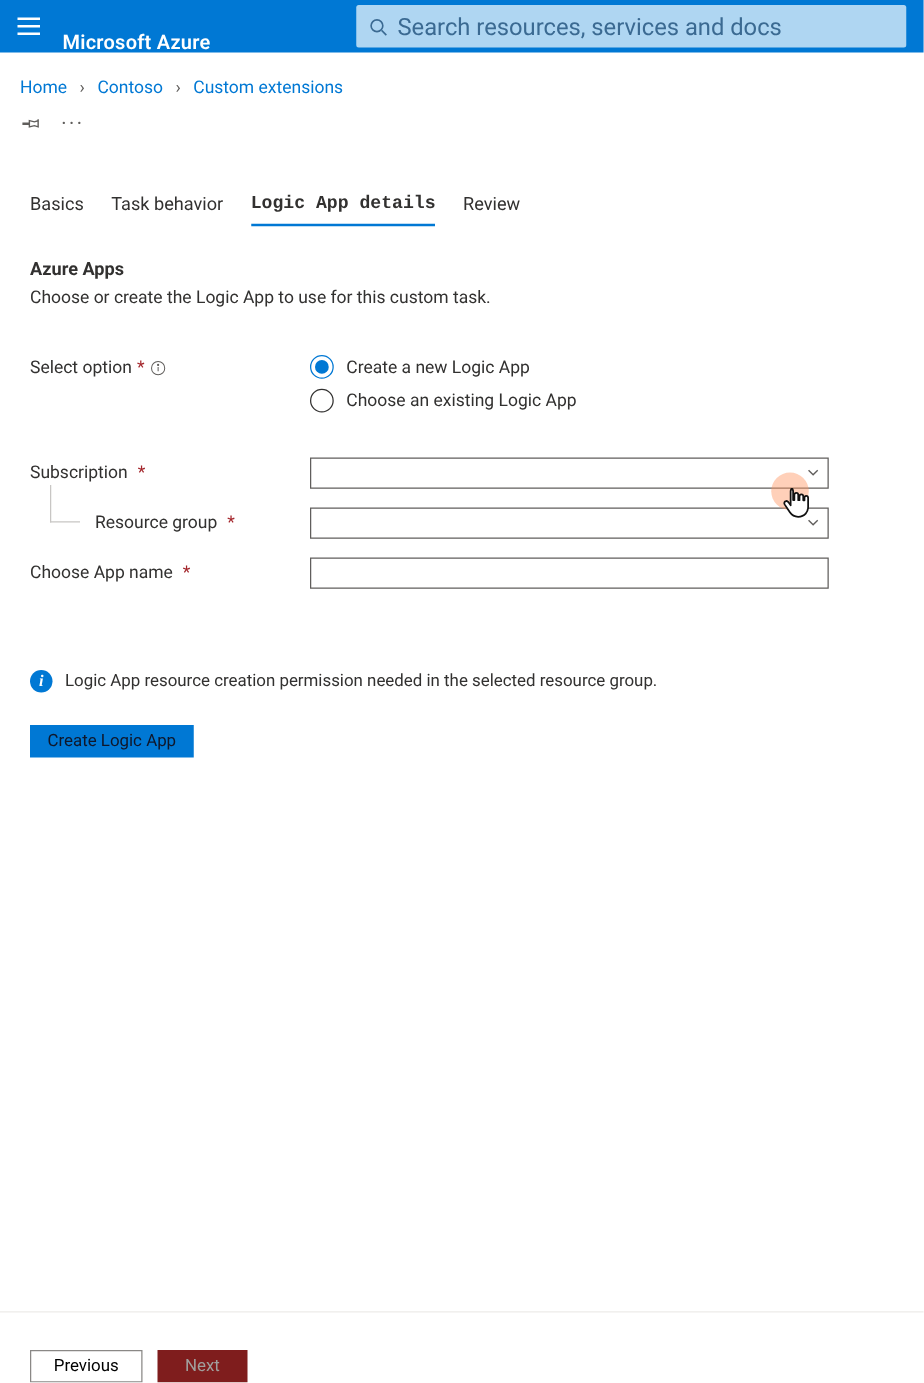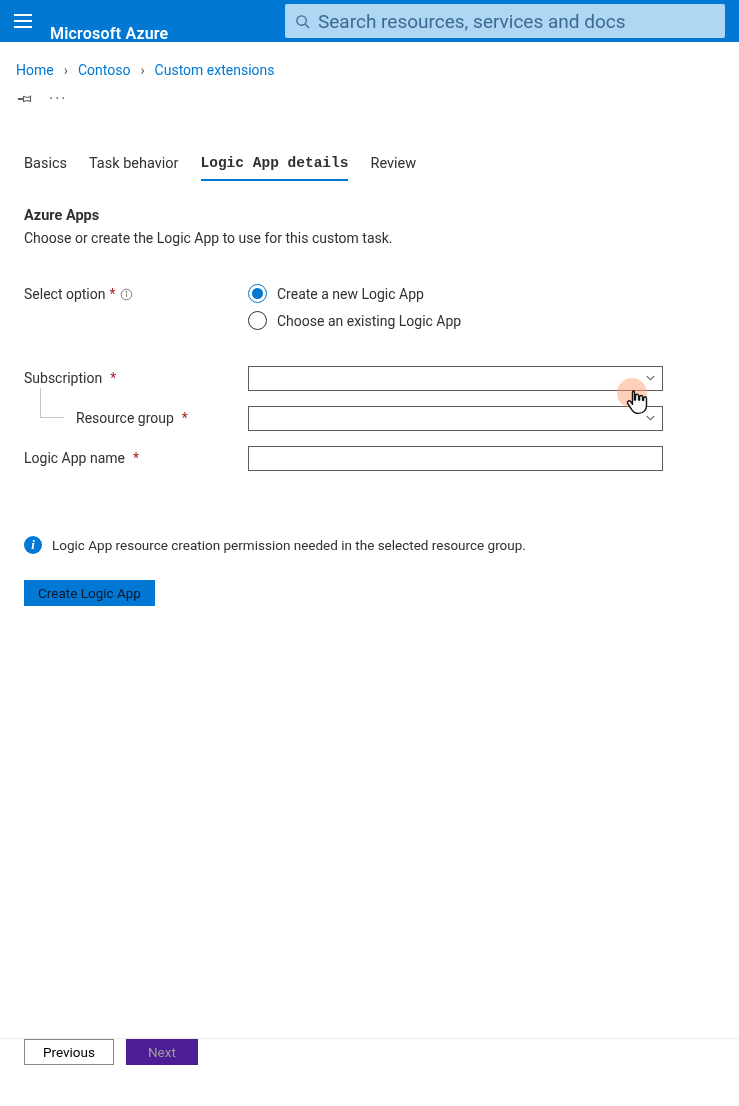--- a/index.html
+++ b/index.html
@@ -63,23 +63,23 @@
   .gap-before-fields { height: 12px; }
 
   
   .info-row { display: flex; align-items: center; gap: 10px; padding: 54px 24px 0 24px; font-size: 13.5px; }
   .info-icon { width: 18px; height: 18px; border-radius: 50%; background: #0078d4; color: #fff; display: flex; align-items: center; justify-content: center; font-weight: 700; font-family: Georgia, serif; font-style: italic; flex-shrink: 0; font-size: 13px; }
 
   
   .primary-btn { margin: 26px 24px 0 24px; display: inline-flex; align-items: center; justify-content: center; height: 26px; padding: 0 14px; background: #0078d4; color: #0f172a; font-size: 13.5px; border: none; cursor: pointer; }
 
   
-  .footer { position: absolute; bottom: 0; left: 0; right: 0; height: 68px; border-top: 1px solid #edebe9; display: flex; align-items: flex-start; gap: 12px; padding: 0 24px; }
+  .footer { position: absolute; bottom: 0; left: 0; right: 0; height: 57px; border-top: 1px solid #edebe9; display: flex; align-items: flex-end; gap: 12px; padding: 0 24px; }
   .btn-secondary { height: 26px; padding: 0 18px; border: 1px solid #8a8886; background: #fff; font-size: 13.5px; cursor: pointer; }
-  .btn-disabled { height: 26px; padding: 0 22px; border: none; background: #4c1d95; color: #a19f9d; font-size: 13.5px; cursor: default; }
+  .btn-disabled { height: 26px; padding: 0 22px; border: none; background: #7f1d1d; color: #a19f9d; font-size: 13.5px; cursor: default; }
 
   
   .cursor-highlight { position: absolute; width: 30px; height: 30px; border-radius: 50%; background: rgba(255,150,100,0.45); left: 617px; top: 378px; pointer-events: none; }
   .cursor-hand { position: absolute; left: 624px; top: 388px; pointer-events: none; }
 
   svg { display: block; }
 </style>
 </head>
 <body>
 
@@ -202,21 +202,21 @@
           <svg width="11" height="11" viewBox="0 0 12 12" fill="none" stroke="currentColor" stroke-width="1.2">
               <polyline points="2,4 6,8 10,4"></polyline>
             </svg>
         </span>
       </div>
     </div>
   </div>
 
   <div class="row">
     <div class="label">
-      <span>Logic App name</span>
+      <span>Choose App name</span>
       <span class="req">*</span>
     </div>
     <div class="control">
       <div class="textinput">
         <span></span>
       </div>
     </div>
   </div>
 </div>
 

